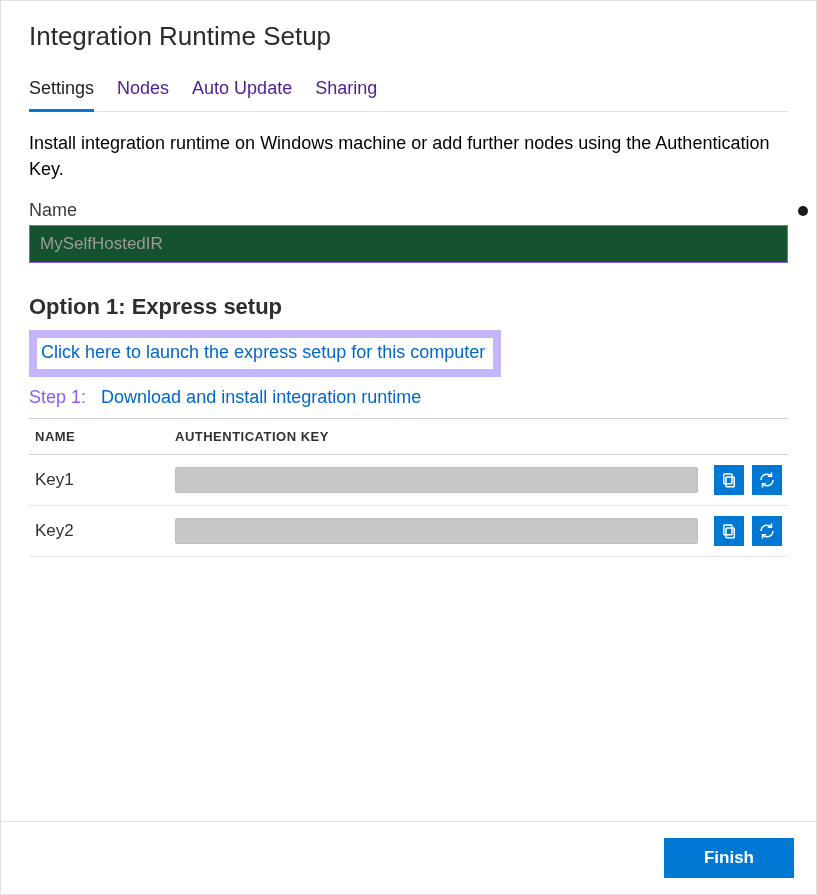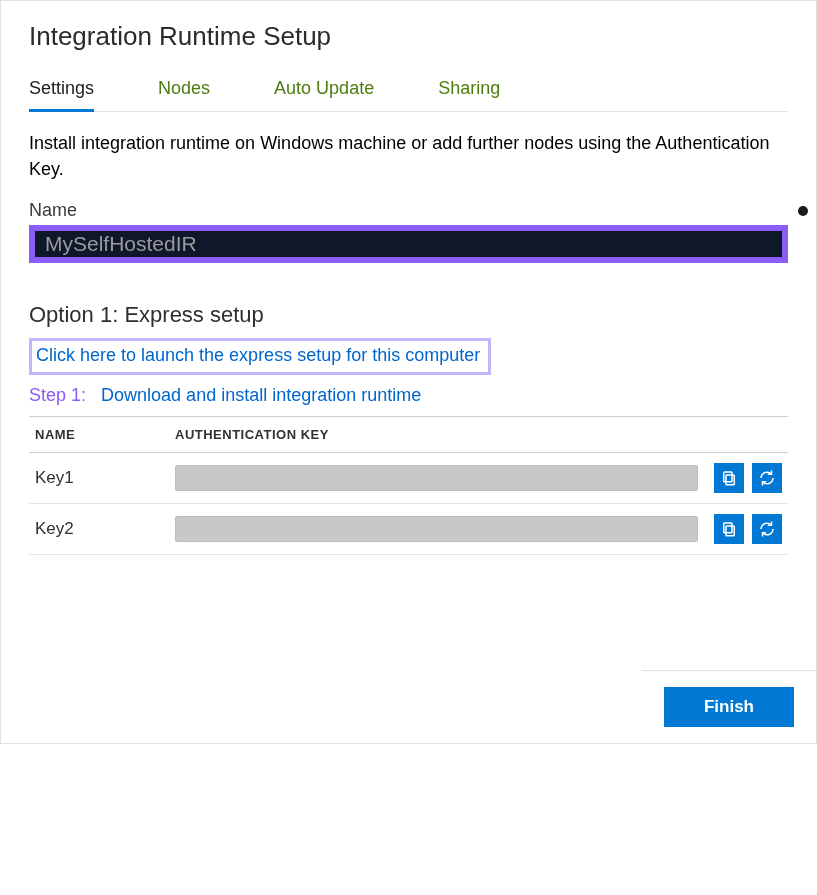--- a/index.html
+++ b/index.html
@@ -1,40 +1,40 @@
 <!DOCTYPE html>
 <html><head>
 <meta charset="utf-8">
 <style>
   * { box-sizing: border-box; margin: 0; padding: 0; }
   html, body { width: 817px; height: 895px; font-family: "Segoe UI", Arial, sans-serif; background: #ffffff; color: #323130; }
   .dialog {
-    width: 817px; height: 744px; border: 1px solid #e1e1e1; background: #fff;
-    display: flex; flex-direction: column; align-items: flex-end;
+    width: 817px; height: 895px; border: 1px solid #e1e1e1; background: #fff;
+    display: flex; flex-direction: column;
   }
   .content { padding: 20px 28px 0 28px; flex: 1; overflow: hidden; }
   h1.title { font-size: 26px; font-weight: 400; color: #2b2b2b; margin-bottom: 18px; }
-  .tabs { display: flex; gap: 64px; border-bottom: 1px solid #e1e1e1; margin-bottom: 18px; }
+  .tabs { display: flex; gap: 23px; border-bottom: 1px solid #e1e1e1; margin-bottom: 18px; }
   .tab {
-    padding: 8px 0 10px 0; font-size: 18px; color: #4d7c0f; cursor: pointer;
+    padding: 8px 0 10px 0; font-size: 18px; color: #4c1d95; cursor: pointer;
     border-bottom: 3px solid transparent; margin-bottom: -1px;
   }
   .tab.active { color: #212121; border-bottom-color: #0078d4; font-weight: 400; }
   .intro { font-size: 18px; color: #000000; line-height: 1.45; margin-bottom: 18px; }
   .field-label { font-size: 18px; color: #3a3a3a; margin-bottom: 4px; display:flex; align-items:center; justify-content:space-between;}
   .info-dot { width:10px; height:10px; background:#1b1b1b; border-radius:50%; margin-right:-20px;}
   .text-input {
-    width: 100%; height: 38px; border: 6px solid #8b5cf6; background: #0f172a;
-    font-size: 21px; color: #9a9a9a; padding: 6px 10px; outline: none;
+    width: 100%; height: 38px; border: 1px solid #8b5cf6; background: #14532d;
+    font-size: 17px; color: #9a9a9a; padding: 6px 10px; outline: none;
   }
   .text-input::placeholder { color: #9a9a9a; }
-  .section-title { font-size: 22px; font-weight: 400; color: #2e2e2e; margin-top: 39px; margin-bottom: 10px; }
+  .section-title { font-size: 22px; font-weight: 700; color: #2e2e2e; margin-top: 31px; margin-bottom: 10px; }
   .link { color: #0066cc; font-size: 18px; text-decoration: none; cursor: pointer; }
   .express-link-wrap {
-    display: inline-block; border: 3px solid #c4b5fd; padding: 4px 8px 6px 4px;
+    display: inline-block; border: 8px solid #c4b5fd; padding: 4px 8px 6px 4px;
   }
   .step-row { font-size: 18px; margin-top: 10px; }
   .step-label { color: #8b5cf6; }
   .key-table { width: 100%; margin-top: 10px; border-collapse: collapse; }
   .key-table th {
     text-align: left; font-size: 13px; letter-spacing: 0.5px; font-weight: 700;
     color: #323130; padding: 10px 6px; border-top: 1px solid #d0d0d0; border-bottom: 1px solid #d0d0d0;
   }
   .key-table td {
     padding: 10px 6px; border-bottom: 1px solid #e5e5e5; vertical-align: middle;

